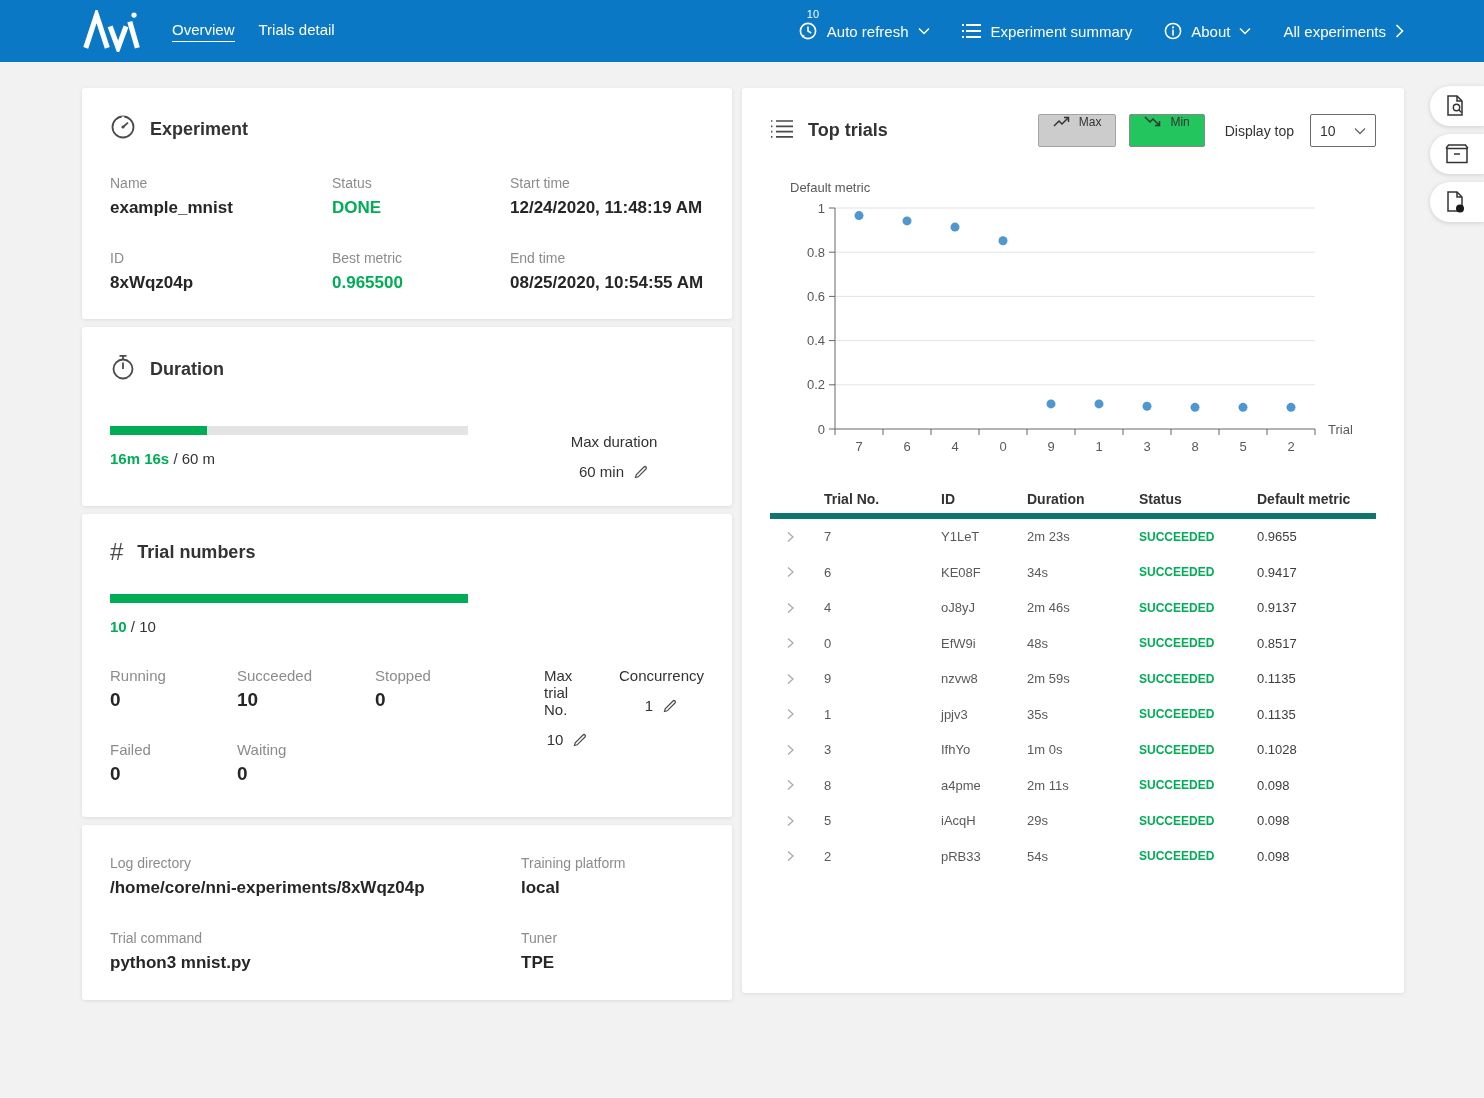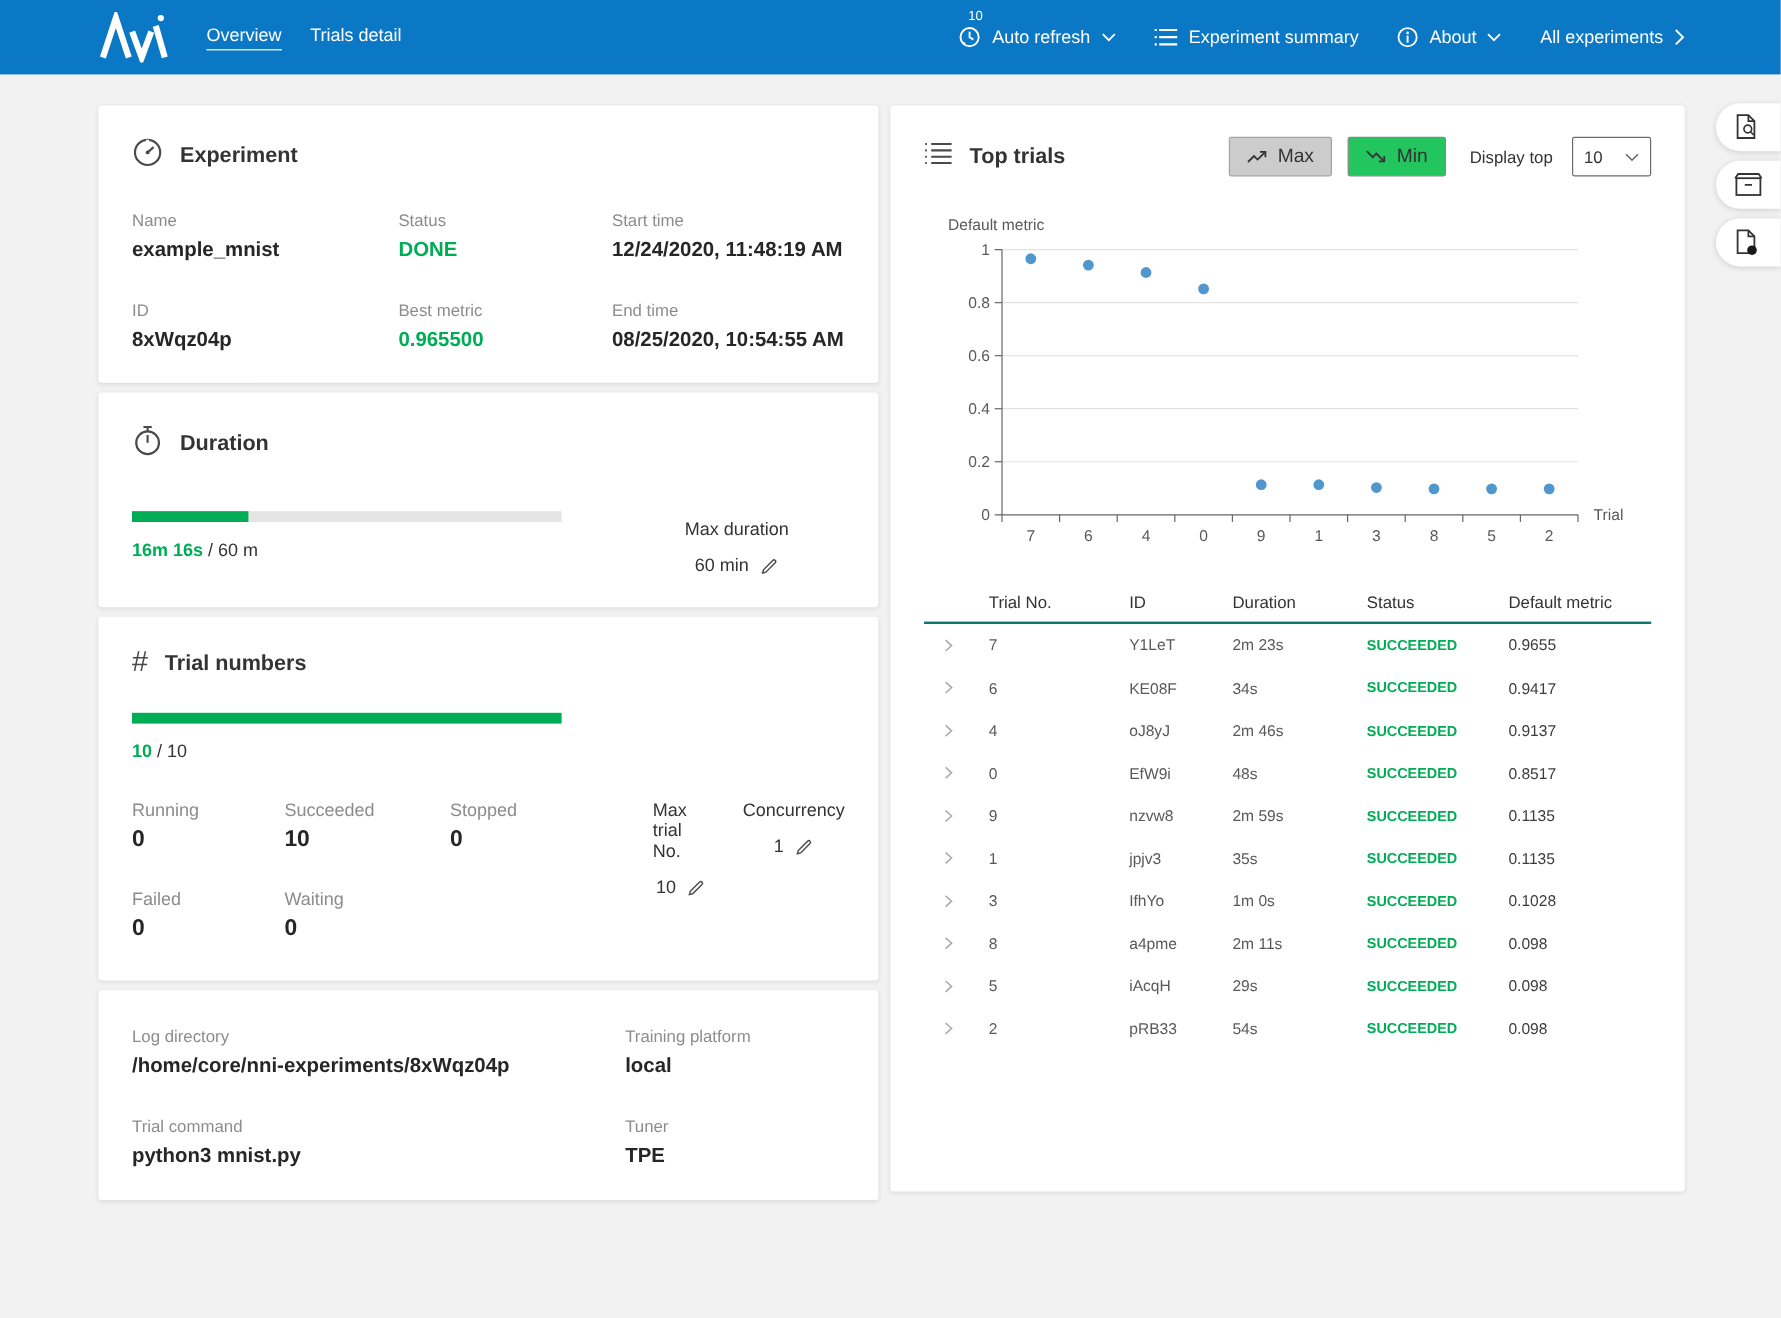--- a/index.html
+++ b/index.html
@@ -67,36 +67,36 @@
   .right-settings { margin-left:auto; width:160px; display:flex; flex-direction:row; gap:28px; }
 
   
   .card.config { min-height:175px; padding-top:30px; }
   .config-grid { display:grid; grid-template-columns:411px 1fr; row-gap:32px; }
 
   
   .card.top-trials { min-height:905px; }
   .tt-header { display:flex; align-items:center; }
   .tt-buttons { margin-left:auto; display:flex; align-items:center; }
-  .btn { height:33px; padding:0 14px; display:flex; align-items:center; gap:9px;
-         font-size:16px; color:#333; border-radius:2px; cursor:pointer;
+  .btn { height:33px; padding:0 14px; display:flex; align-items:flex-start; gap:9px;
+         font-size:12px; color:#333; border-radius:2px; cursor:pointer;
          font-family:"Liberation Sans", sans-serif; }
   .btn-max { background:#cccccc; border:1px solid #a3a3a3; }
   .btn-min { background:#22c55e; border:1px solid #8a8886; margin-left:13px; }
   .display-top-label { margin:0 16px 0 20px; font-size:14px; color:#333; }
   .select-box { width:66px; height:33px; border:1px solid #6b6b6b; border-radius:2px;
                 display:flex; align-items:center; justify-content:space-between;
                 padding:0 9px; font-size:14px; color:#333; background:#fff; cursor:pointer; }
   .chart-wrap { margin-top:28px; }
   svg text { font-family:"Liberation Sans", sans-serif; }
 
   
   .tt-table { margin-top:14px; }
   .trow { display:grid; grid-template-columns:40px 117px 86px 112px 118px 1fr; align-items:center; }
-  .trow.head { height:34px; border-bottom:2px solid #0f766e; font-size:14px; font-weight:400; color:#333; }
+  .trow.head { height:34px; border-bottom:6px solid #0f766e; font-size:14px; font-weight:700; color:#333; }
   .trow.body { height:35.5px; font-size:13px; }
   .tcell { padding-left:14px; }
   .cell-muted { color:#595959; }
   .cell-status { color:#00ad56; font-size:12px; font-weight:700; }
   .cell-metric { color:#3d3d3d; }
   .row-chevron { display:flex; justify-content:center; cursor:pointer; background:none; border:none; }
 
   
   .float-btn {
     position:absolute; right:0; width:54px; height:40px;

